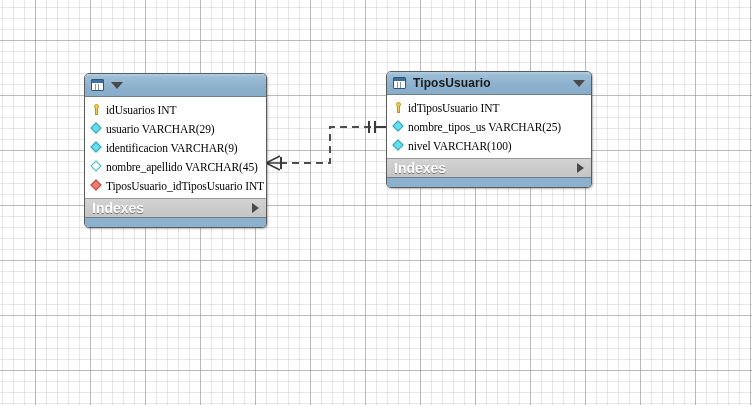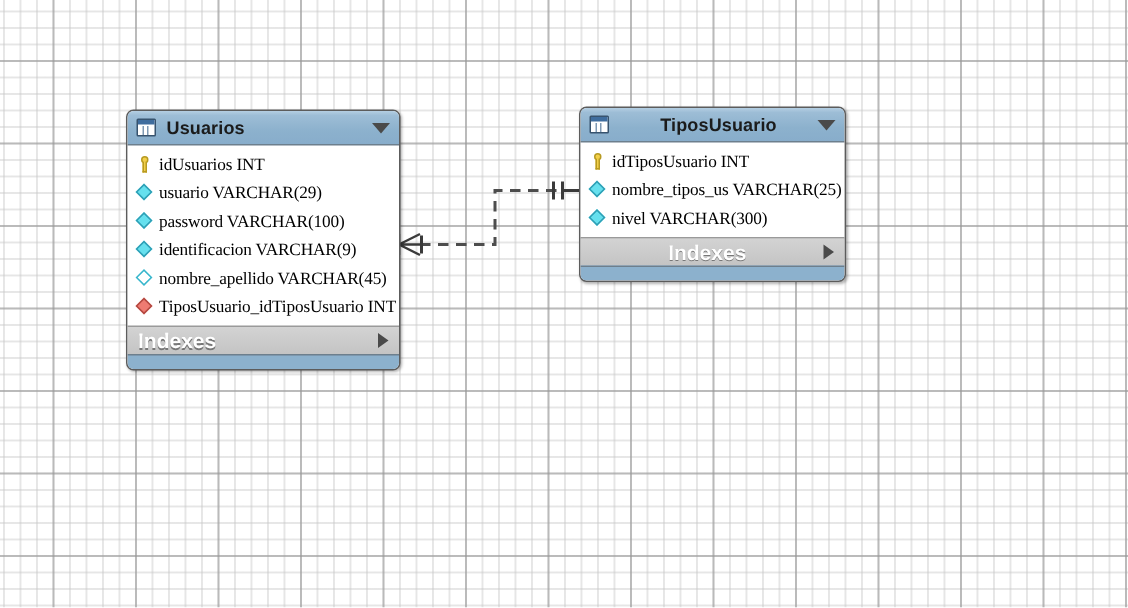--- a/index.html
+++ b/index.html
@@ -236,36 +236,31 @@
       <path d="M 369 121 L 369 133" stroke="#3a3a3a" stroke-width="2"></path>
       <path d="M 375 121 L 375 133" stroke="#3a3a3a" stroke-width="2"></path>
       <path d="M 375 127 L 386 127" stroke="#3a3a3a" stroke-width="2"></path>
     </g>
   </svg>
 
   <div class="table-box" id="table-0" style="left:84px; top:73px; width:183px;">
 
     <div class="tbl-header">
       <span class="tbl-icon"></span>
-      <span class="tbl-title">Usuarios</span>
       <span class="tbl-collapse"></span>
     </div>
 
     <div class="tbl-cols">
       <div class="col-row">
         <span class="marker key"></span>
         <span class="col-label">idUsuarios INT</span>
       </div>
       <div class="col-row">
         <span class="marker diamond"></span>
         <span class="col-label">usuario VARCHAR(29)</span>
-      </div>
-      <div class="col-row">
-        <span class="marker diamond"></span>
-        <span class="col-label">password VARCHAR(100)</span>
       </div>
       <div class="col-row">
         <span class="marker diamond"></span>
         <span class="col-label">identificacion VARCHAR(9)</span>
       </div>
       <div class="col-row">
         <span class="marker diamond diamond-hollow"></span>
         <span class="col-label">nombre_apellido VARCHAR(45)</span>
       </div>
       <div class="col-row">
@@ -275,40 +270,40 @@
     </div>
 
     <div class="tbl-indexes">
       <span class="idx-label">Indexes</span>
       <span class="idx-arrow"></span>
     </div>
 
     <div class="tbl-footer"></div>
   </div>
 
-  <div class="table-box" id="table-1" style="left:386px; top:71px; width:178px;text-align:center;">
+  <div class="table-box" id="table-1" style="left:386px; top:71px; width:206px;">
 
     <div class="tbl-header">
       <span class="tbl-icon"></span>
       <span class="tbl-title">TiposUsuario</span>
       <span class="tbl-collapse"></span>
     </div>
 
     <div class="tbl-cols">
       <div class="col-row">
         <span class="marker key"></span>
         <span class="col-label">idTiposUsuario INT</span>
       </div>
       <div class="col-row">
         <span class="marker diamond"></span>
         <span class="col-label">nombre_tipos_us VARCHAR(25)</span>
       </div>
       <div class="col-row">
         <span class="marker diamond"></span>
-        <span class="col-label">nivel VARCHAR(300)</span>
+        <span class="col-label">nivel VARCHAR(100)</span>
       </div>
     </div>
 
     <div class="tbl-indexes">
       <span class="idx-label">Indexes</span>
       <span class="idx-arrow"></span>
     </div>
 
     <div class="tbl-footer"></div>
   </div>

